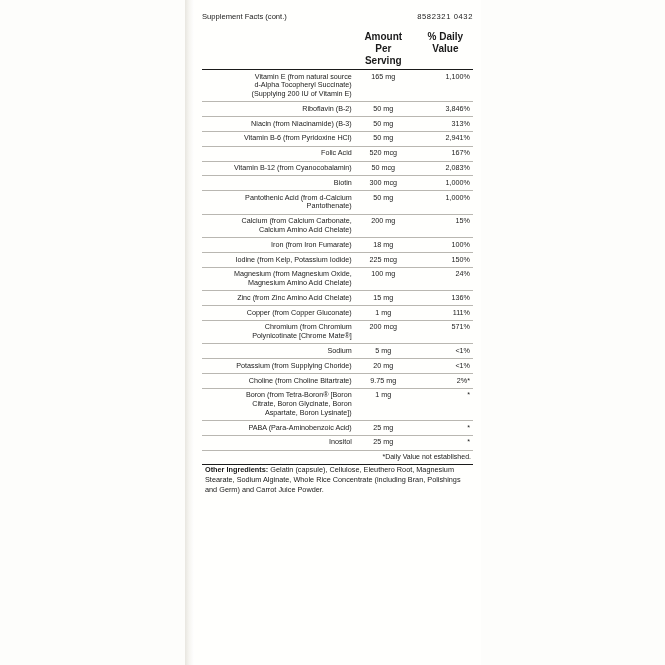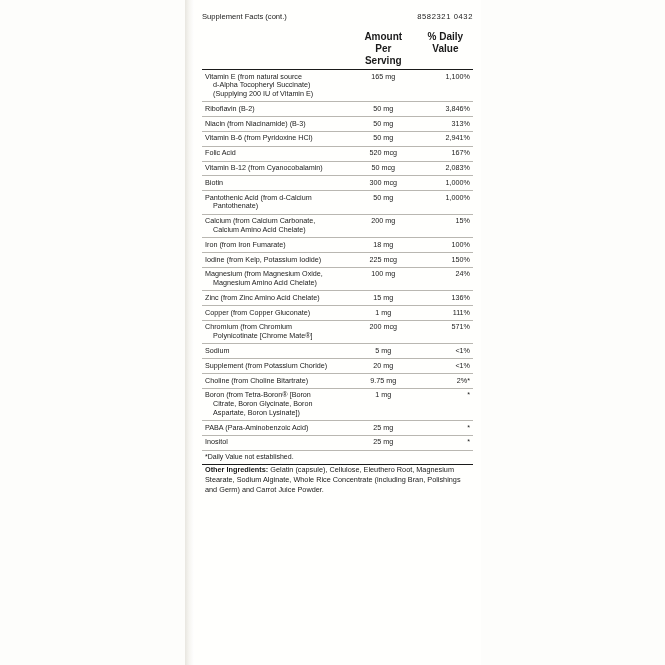--- a/index.html
+++ b/index.html
@@ -76,21 +76,21 @@
   table.facts tr.head td {
     border-bottom: 1.3px solid #1a1a1a;
     padding-bottom: 2px;
     font-weight: bold;
     text-align: center;
     font-size: 10px;
   }
   table.facts tr.head td.c0 {
     border-bottom: 1.3px solid #1a1a1a;
   }
-  .c0 { width: 56%; padding-left: 3px !important; }
+  .c0 { width: 56%; padding-left: 3px !important; text-align: right; }
   .c1 { width: 24%; text-align: center; padding-right: 8px !important; }
   .c2 { width: 20%; text-align: right; padding-right: 3px !important; }
   tr.thickabove td {
     border-top: 1.3px solid #1a1a1a;
   }
   tr.footnote td {
     border-bottom: 1.3px solid #1a1a1a;
     font-size: 7px;
     padding-left: 3px !important;
   }
@@ -243,21 +243,21 @@
             <td class="c2">571%</td>
           </tr>
 
           <tr>
             <td class="c0">Sodium</td>
             <td class="c1">5 mg</td>
             <td class="c2">&lt;1%</td>
           </tr>
 
           <tr>
-            <td class="c0">Supplement (from Potassium Choride)</td>
+            <td class="c0">Potassium (from Supplying Choride)</td>
             <td class="c1">20 mg</td>
             <td class="c2">&lt;1%</td>
           </tr>
 
           <tr>
             <td class="c0">Choline (from Choline Bitartrate)</td>
             <td class="c1">9.75 mg</td>
             <td class="c2">2%*</td>
           </tr>
 

